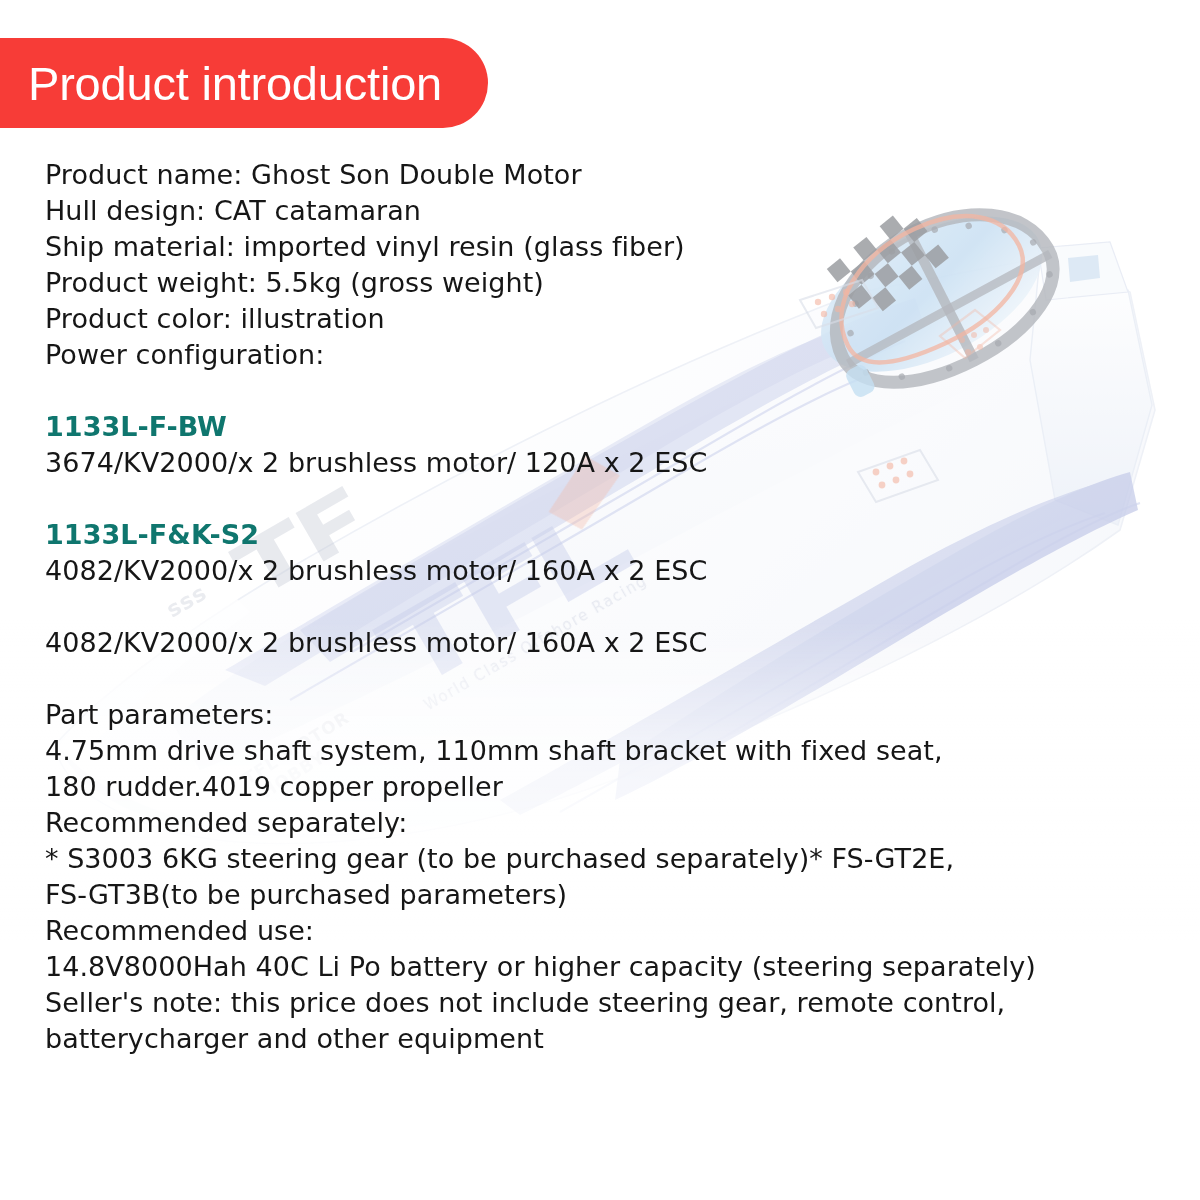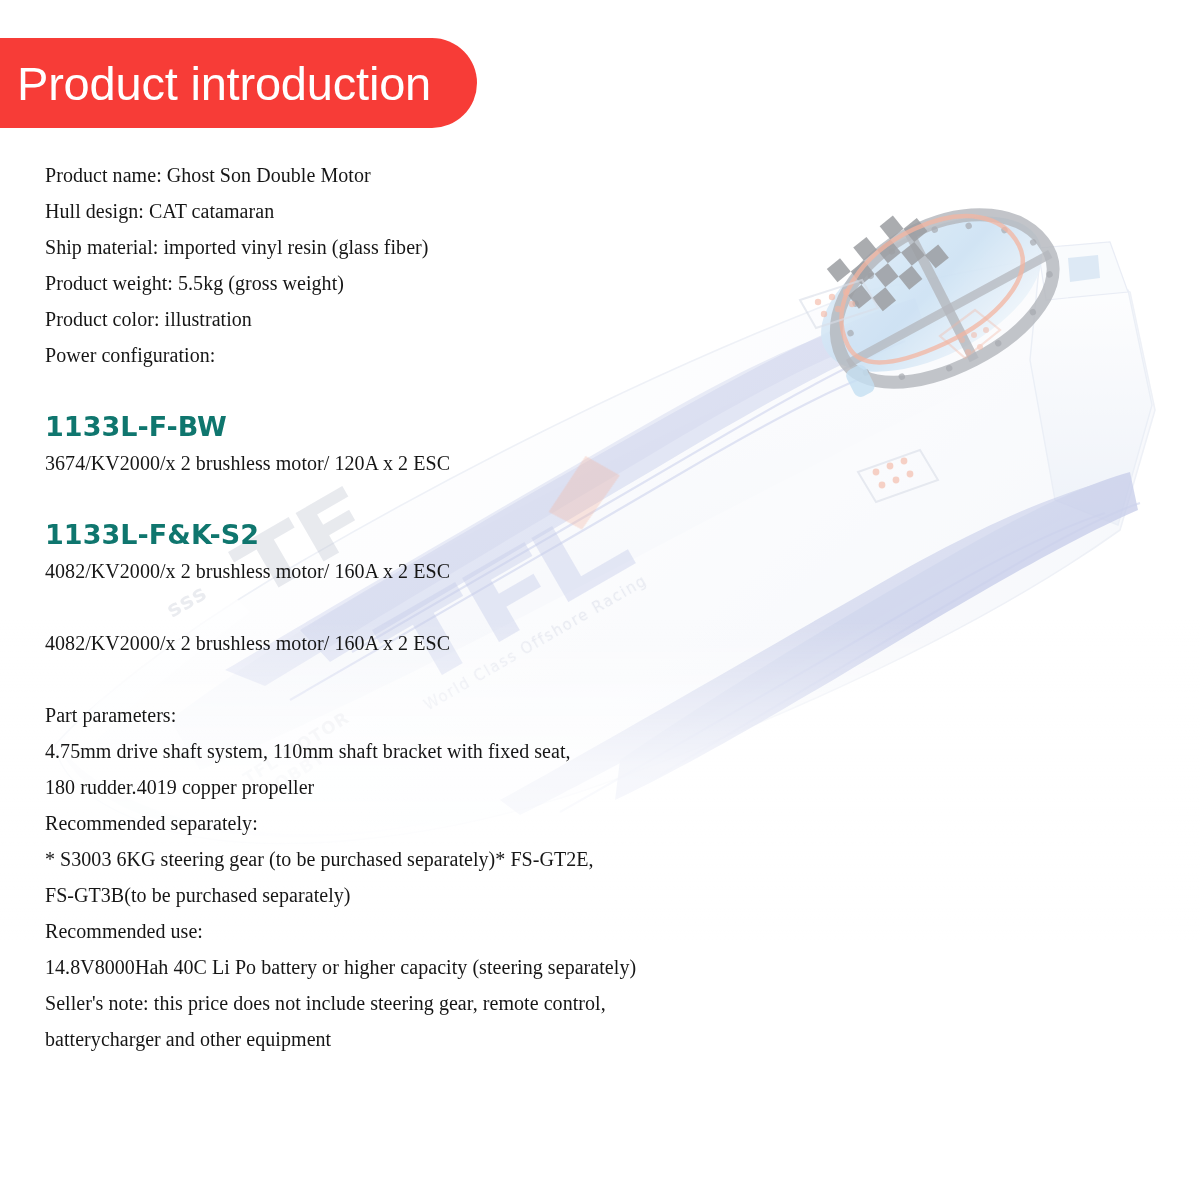--- a/index.html
+++ b/index.html
@@ -35,21 +35,21 @@
     width:1200px; height:320px;
     background:linear-gradient(to bottom, rgba(255,255,255,0) 0%, rgba(255,255,255,0.75) 45%, #ffffff 100%);
     pointer-events:none;
   }
 
   
   #header-banner {
     position:absolute;
     left:0; top:38px;
     height:90px;
-    padding:0 46px 0 17px;
+    padding:0 46px 0 28px;
     display:flex; align-items:center;
     border-radius:0 45px 45px 0;
     background:#f73c37;
   }
   #header-title {
     color:#ffffff;
     font-family:"Liberation Sans", sans-serif;
     font-size:47px;
     font-weight:400;
     letter-spacing:-0.2px;
@@ -58,26 +58,25 @@
   }
 
   
   #content {
     position:absolute;
     left:45px; top:157px;
     width:1115px;
   }
 
   .line {
-    font-size:20px;
+    font-size:27px;
     line-height:36px;
     color:#161616;
     white-space:pre;
     letter-spacing:0.05px;
-    font-family:Liberation Serif, serif;
   }
   .model {
     font-size:27px;
     line-height:36px;
     color:#0f766e;
     font-weight:700;
     white-space:pre;
     letter-spacing:0.05px;
   }
   .gap { height:36px; }
@@ -295,21 +294,21 @@
     </div>
 
     <div class="gap"></div>
 
     <div class="block">
       <div class="line">Part parameters:</div>
       <div class="line">4.75mm drive shaft system, 110mm shaft bracket with fixed seat,</div>
       <div class="line">180 rudder.4019 copper propeller</div>
       <div class="line">Recommended separately:</div>
       <div class="line">* S3003 6KG steering gear (to be purchased separately)* FS-GT2E,</div>
-      <div class="line">FS-GT3B(to be purchased separately)</div>
+      <div class="line">FS-GT3B(to be purchased parameters)</div>
       <div class="line">Recommended use:</div>
       <div class="line">14.8V8000Hah 40C Li Po battery or higher capacity (steering separately)</div>
       <div class="line">Seller's note: this price does not include steering gear, remote control,</div>
       <div class="line">batterycharger and other equipment</div>
     </div>
 
   </div>
 </div>
 
 </body></html>

